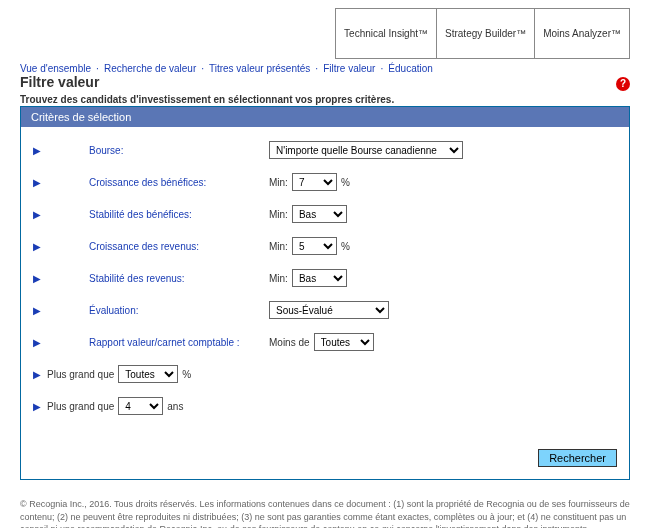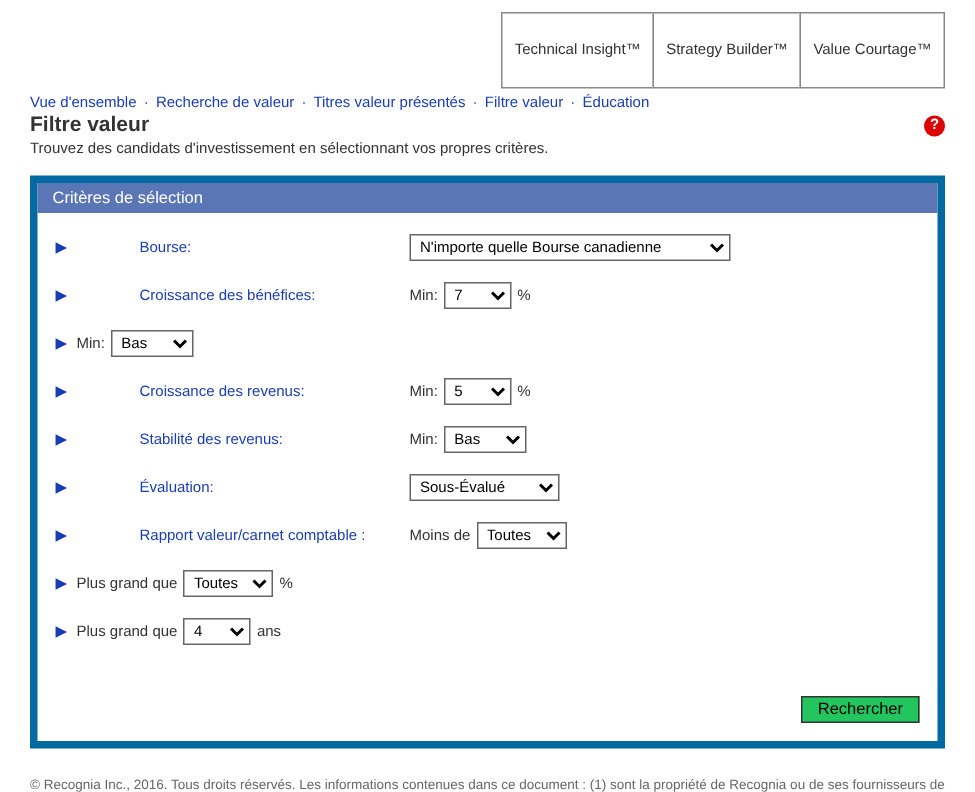--- a/index.html
+++ b/index.html
@@ -61,24 +61,25 @@
     background: #d00;
     color: #fff;
     font-weight: bold;
     font-size: 10px;
     line-height: 14px;
     text-align: center;
     cursor: pointer;
   }
   .subtitle {
     font-size: 10px;
-    margin-bottom: 12px;
+    margin-bottom: 1px;
+    font-weight: bold;
   }
   .panel {
-    border: 5px solid #0369a1;
+    border: 1px solid #0369a1;
   }
   .panel-header {
     background: #5a76b5;
     color: #fff;
     font-size: 11px;
     padding: 4px 10px;
   }
   .panel-body {
     padding: 14px 12px 50px 12px;
     position: relative;
@@ -113,42 +114,42 @@
     height: 18px;
     padding: 0 2px;
   }
   .search-btn-wrap {
     position: absolute;
     right: 12px;
     bottom: 12px;
   }
   .search-btn {
     border: 1px solid #333;
-    background: #22c55e;
+    background: #7dd3fc;
     font-size: 11px;
     padding: 2px 10px;
     cursor: pointer;
   }
   .footnotes {
     font-size: 9px;
     color: #666;
     line-height: 1.4;
     margin-top: 18px;
   }
   .footnotes p {
     margin: 0 0 10px 0;
   }
 </style>
 </head>
 <body>
 
 <div class="page">
 
   <div class="top-tabs">
-    <span class="tab">Technical Insight™</span><span class="tab">Strategy Builder™</span><span class="tab">Value Courtage™</span>
+    <span class="tab">Technical Insight™</span><span class="tab">Strategy Builder™</span><span class="tab">Moins Analyzer™</span>
   </div>
 
   <div class="breadcrumbs">
     <a>Vue d'ensemble</a>
     <span class="sep">·</span>
     <a>Recherche de valeur</a>
     <span class="sep">·</span>
     <a>Titres valeur présentés</a>
     <span class="sep">·</span>
     <a>Filtre valeur</a>
@@ -163,36 +164,37 @@
   <div class="subtitle">Trouvez des candidats d'investissement en sélectionnant vos propres critères.</div>
 
   <div class="panel">
     <div class="panel-header">Critères de sélection</div>
     <div class="panel-body">
 
       <div class="row">
         <span class="arrow">▶</span>
         <span class="label">Bourse:</span>
         <div class="controls">
-          <select style="width:214px"><option>N'importe quelle Bourse canadienne</option></select>
+          <select style="width:194px"><option>N'importe quelle Bourse canadienne</option></select>
         </div>
       </div>
 
       <div class="row">
         <span class="arrow">▶</span>
         <span class="label">Croissance des bénéfices:</span>
         <div class="controls">
           <span>Min:</span>
           <select style="width:45px"><option>7</option></select>
           <span>%</span>
         </div>
       </div>
 
       <div class="row">
         <span class="arrow">▶</span>
+        <span class="label">Stabilité des bénéfices:</span>
         <div class="controls">
           <span>Min:</span>
           <select style="width:55px"><option>Bas</option></select>
         </div>
       </div>
 
       <div class="row">
         <span class="arrow">▶</span>
         <span class="label">Croissance des revenus:</span>
         <div class="controls">
@@ -208,21 +210,21 @@
         <div class="controls">
           <span>Min:</span>
           <select style="width:55px"><option>Bas</option></select>
         </div>
       </div>
 
       <div class="row">
         <span class="arrow">▶</span>
         <span class="label">Évaluation:</span>
         <div class="controls">
-          <select style="width:100px"><option>Sous-Évalué</option></select>
+          <select style="width:120px"><option>Sous-Évalué</option></select>
         </div>
       </div>
 
       <div class="row">
         <span class="arrow">▶</span>
         <span class="label">Rapport valeur/carnet comptable :</span>
         <div class="controls">
           <span>Moins de</span>
           <select style="width:60px"><option>Toutes</option></select>
         </div>

